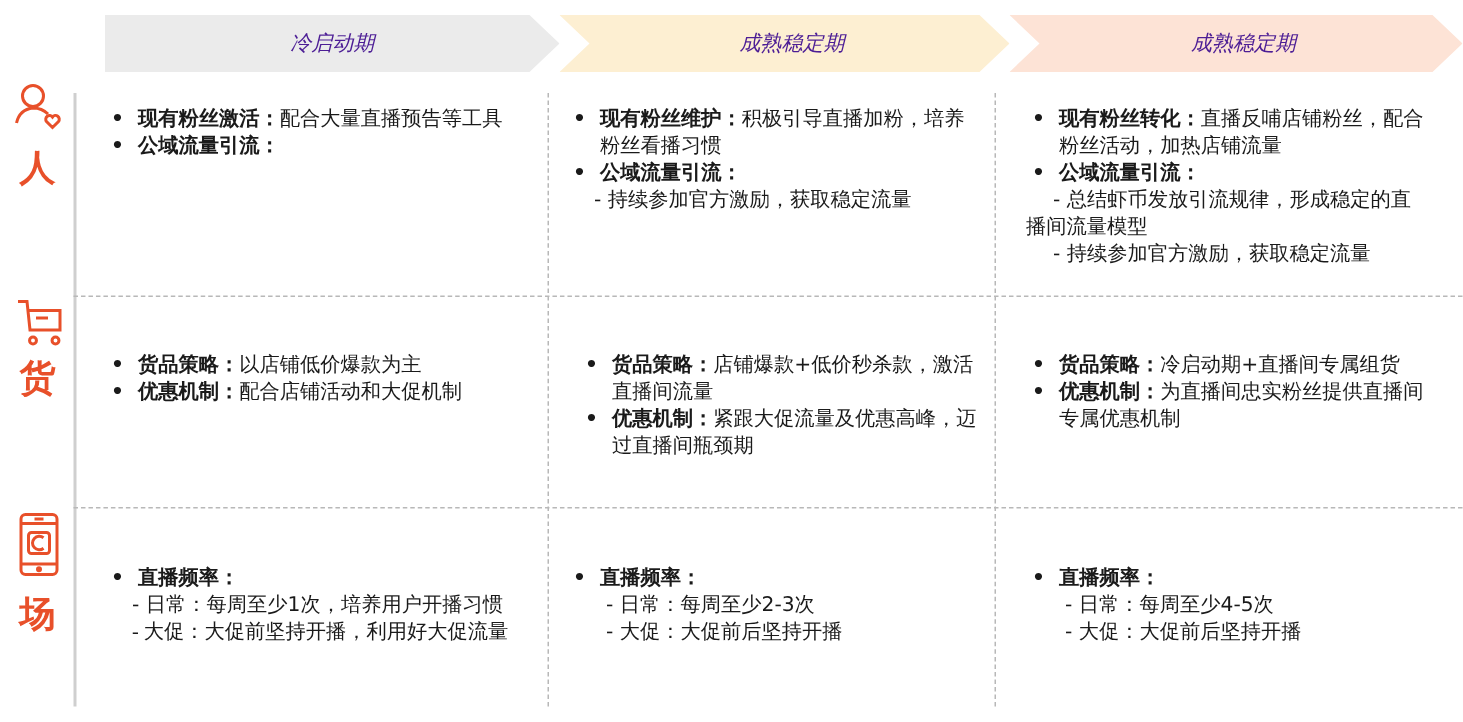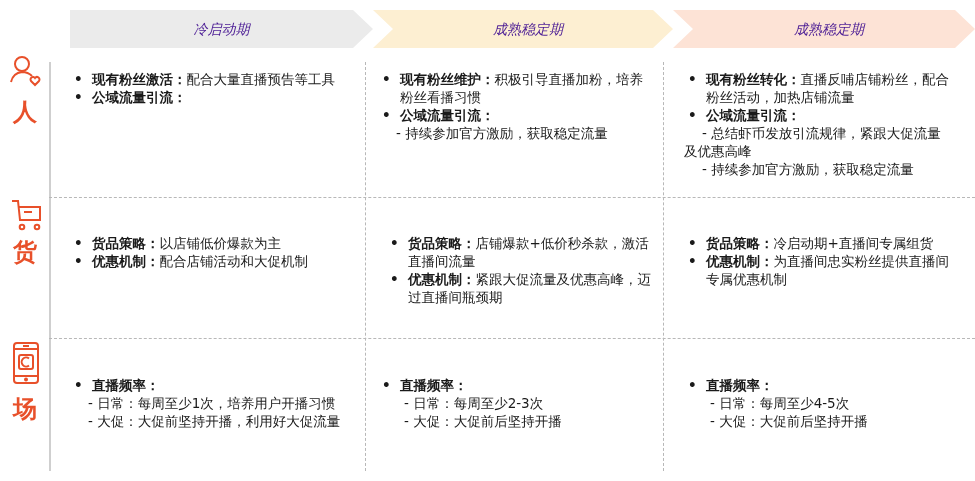--- a/index.html
+++ b/index.html
@@ -100,21 +100,21 @@
   <div class="sub" style="text-indent:18px;">- 持续参加官方激励，获取稳定流量</div>
 </div>
 
 <div class="cell" style="left:684px;top:70px;width:270px;">
   <div class="item">
     <span class="dot">•</span><span class="lbl">现有粉丝转化：</span><span>直播反哺店铺粉丝，配合粉丝活动，加热店铺流量</span>
   </div>
   <div class="item">
     <span class="dot">•</span><span class="lbl">公域流量引流：</span>
   </div>
-  <div class="sub" style="text-indent:18px;">- 总结虾币发放引流规律，紧跟大促流量及优惠高峰</div>
+  <div class="sub" style="text-indent:18px;">- 总结虾币发放引流规律，形成稳定的直播间流量模型</div>
   <div class="sub" style="text-indent:18px;">- 持续参加官方激励，获取稳定流量</div>
 </div>
 
 <div class="cell" style="left:70px;top:234px;width:270px;">
   <div class="item">
     <span class="dot">•</span><span class="lbl">货品策略：</span><span>以店铺低价爆款为主</span>
   </div>
   <div class="item">
     <span class="dot">•</span><span class="lbl">优惠机制：</span><span>配合店铺活动和大促机制</span>
   </div>
@@ -136,21 +136,21 @@
   <div class="item">
     <span class="dot">•</span><span class="lbl">优惠机制：</span><span>为直播间忠实粉丝提供直播间专属优惠机制</span>
   </div>
 </div>
 
 <div class="cell" style="left:70px;top:376px;width:280px;">
   <div class="item">
     <span class="dot">•</span><span class="lbl">直播频率：</span>
   </div>
   <div class="sub" style="text-indent:18px;">- 日常：每周至少1次，培养用户开播习惯</div>
-  <div class="sub" style="text-indent:18px;">- 大促：大促前坚持开播，利用好大促流量</div>
+  <div class="sub" style="text-indent:18px;font-family:Liberation Serif, serif;">- 大促：大促前坚持开播，利用好大促流量</div>
 </div>
 
 <div class="cell" style="left:378px;top:376px;width:270px;">
   <div class="item">
     <span class="dot">•</span><span class="lbl">直播频率：</span>
   </div>
   <div class="sub" style="padding-left:26px;">- 日常：每周至少2-3次</div>
   <div class="sub" style="padding-left:26px;">- 大促：大促前后坚持开播</div>
 </div>
 

